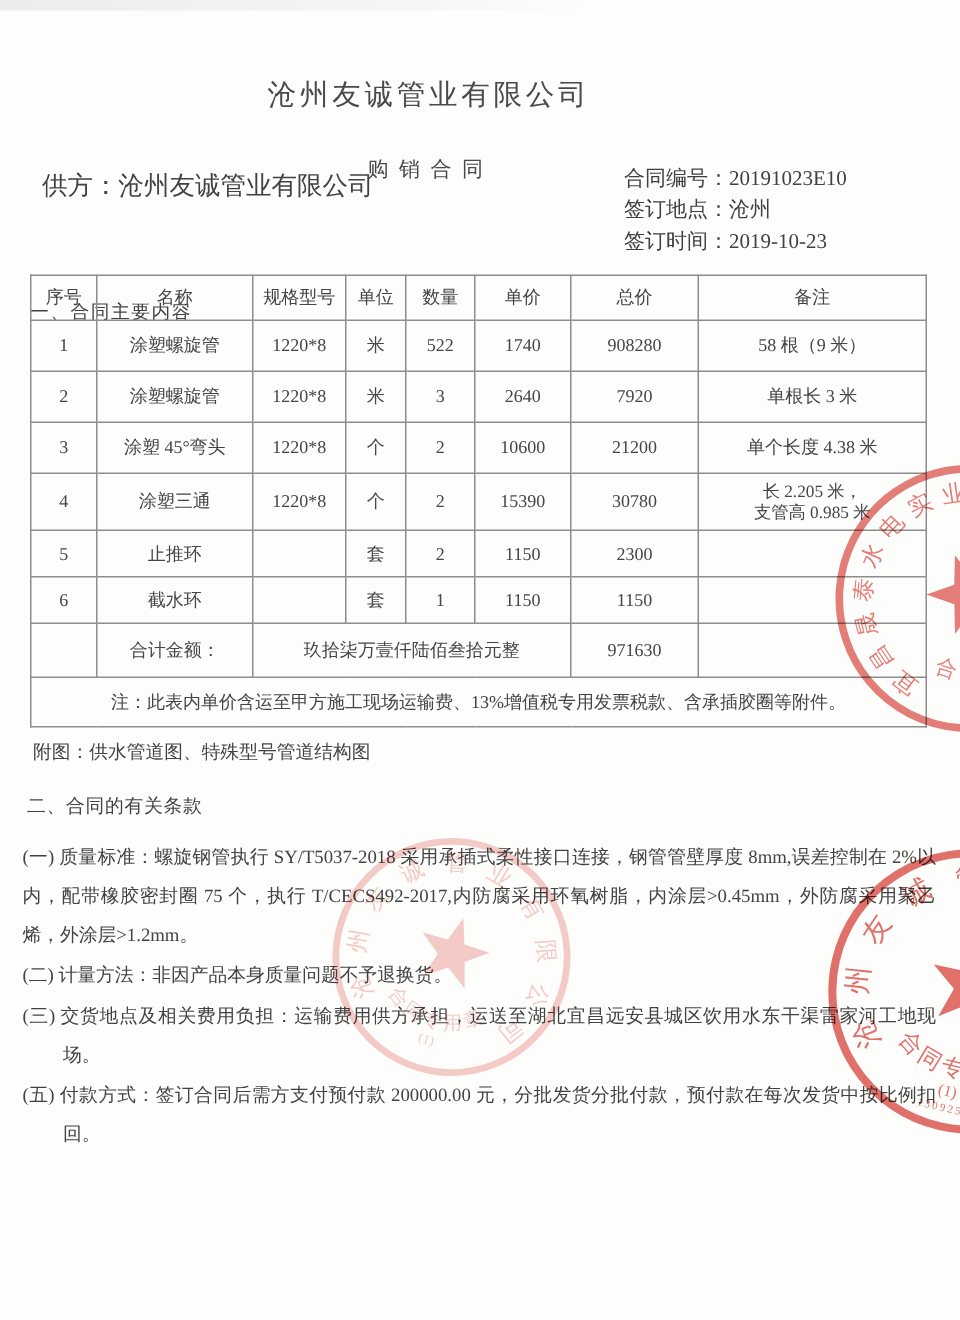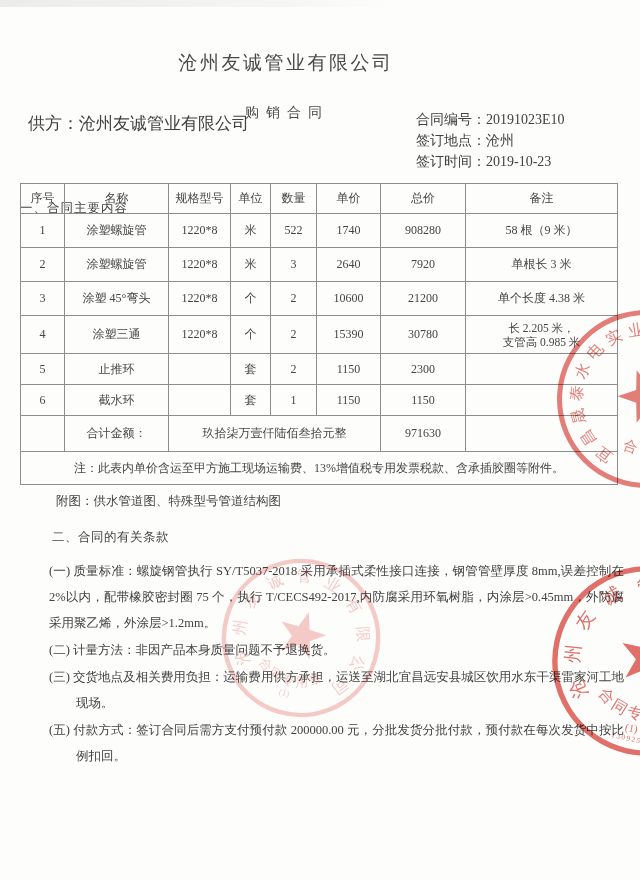--- a/index.html
+++ b/index.html
@@ -47,21 +47,21 @@
   table.items tr.r-std{height:34px;}
   table.items tr.r-tall{height:38px;}
   table.items tr.r-tall td:last-child{font-size:11.5px;line-height:14px;}
   table.items tr.r-short{height:31px;}
   table.items tr.total{height:36px;margin-left:24px;}
   table.items tr.noterow td{
     text-align:center;padding:7px 8px;font-size:12px;height:18px;
   }
   .lower{
     position:absolute;left:15px;top:488px;right:16px;
-    font-size:12.5px;line-height:26px;color:#424242;margin-left:34px;
+    font-size:12.5px;line-height:26px;color:#424242;
   }
   .attachment{margin:0 0 10px 7px;}
   .sec2{margin:0 0 8px 3px;letter-spacing:.5px;}
   .clause{text-align:justify;margin-bottom:1px;}
   .clause.hang{padding-left:27px;text-indent:-27px;}
   .stamp{position:absolute;mix-blend-mode:multiply;pointer-events:none;}
   .stamp svg{display:block;width:100%;height:100%;}
   .s-buyer{left:554px;top:307px;width:184px;height:184px;color:#dc5149;opacity:.74;transform:rotate(-18deg);}
   .s-faint{left:219px;top:556px;width:164px;height:164px;color:#e2635c;opacity:.33;transform:rotate(17deg);}
   .s-supplier{left:549px;top:563px;width:196px;height:196px;color:#da4d46;opacity:.8;transform:rotate(13deg);}

